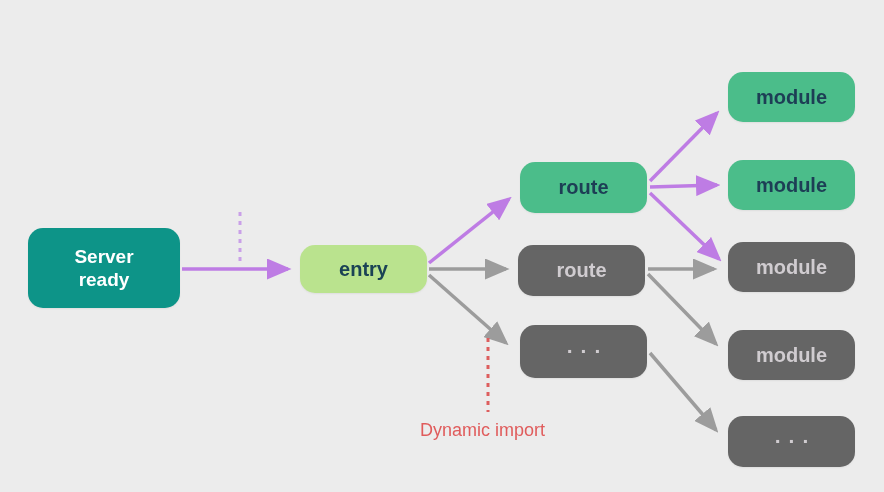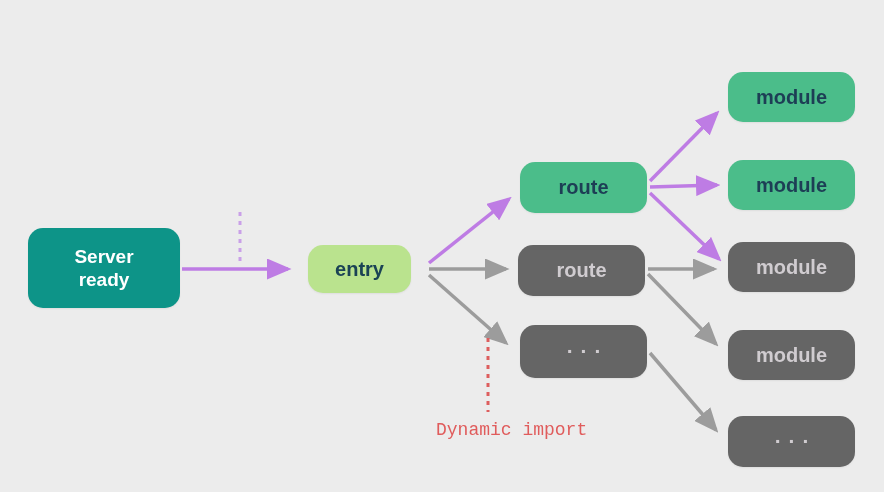--- a/index.html
+++ b/index.html
@@ -37,25 +37,24 @@
   .svg-overlay{
     position:absolute;left:0;top:0;width:884px;height:492px;
     pointer-events:none;
   }
   .http-label{
     position:absolute;left:192px;top:184px;
     font-size:18px;color:#c793ea;
     white-space:nowrap;
   }
   .red-label{
-    position:absolute;left:436px;top:420px;
+    position:absolute;left:420px;top:420px;
     font-size:18px;line-height:20px;
     color:#e05c5c;
     white-space:nowrap;
-    font-family:Liberation Mono, monospace;
   }
 </style>
 </head>
 <body>
 
 <div class="canvas">
 
 
   <svg class="svg-overlay" viewBox="0 0 884 492">
     <defs>
@@ -84,21 +83,21 @@
     <line x1="488" y1="338" x2="488" y2="412" stroke="#dd5e5e" stroke-width="3" stroke-dasharray="4 5"></line>
   </svg>
 
   <div class="node teal" style="left:28px;top:228px;width:152px;height:80px;">
     <div>
       <div>Server</div>
       <div>ready</div>
     </div>
   </div>
 
-  <div class="node lightgreen" style="left:300px;top:245px;width:103px;height:48px;margin-left:8px;">
+  <div class="node lightgreen" style="left:300px;top:245px;width:127px;height:48px;">
     <span>entry</span>
   </div>
 
   <div class="node green" style="left:520px;top:162px;width:127px;height:51px;">
     <span>route</span>
   </div>
 
   <div class="node gray" style="left:518px;top:245px;width:127px;height:51px;">
     <span>route</span>
   </div>

